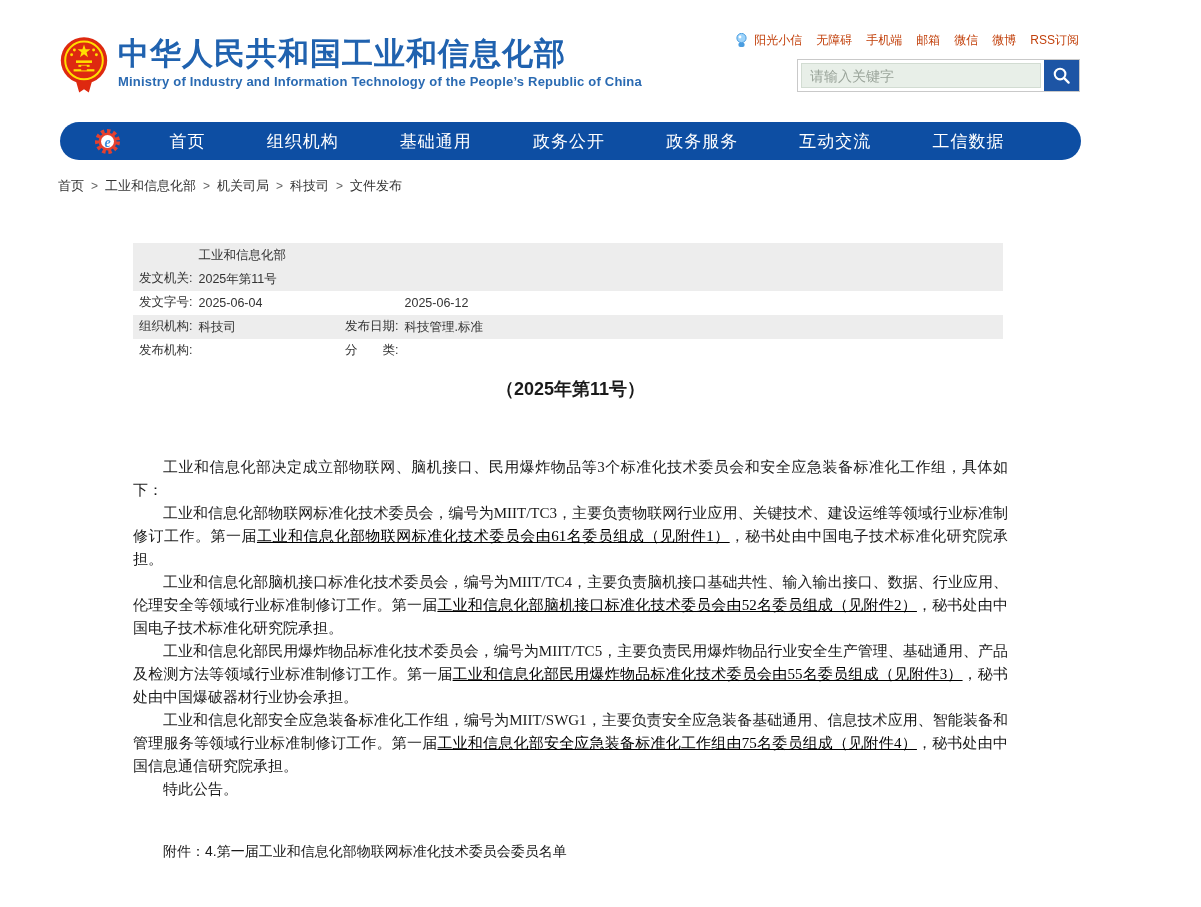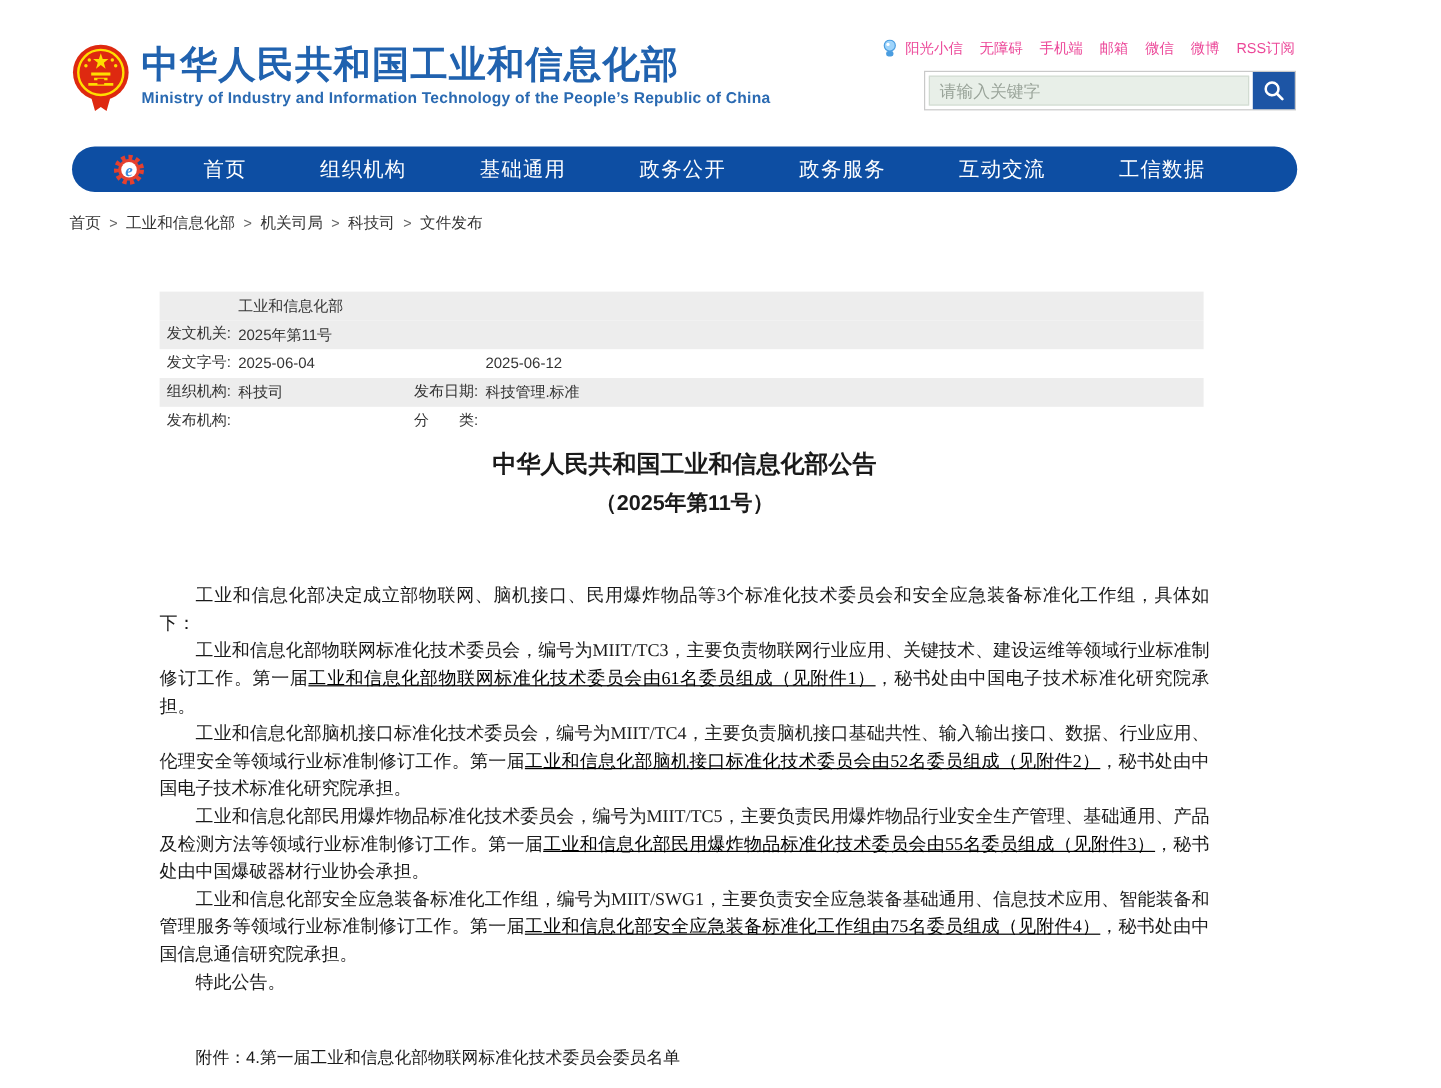--- a/index.html
+++ b/index.html
@@ -7,24 +7,24 @@
   body {
     width:1201px; height:907px; overflow:hidden; position:relative;
     font-family:"Liberation Sans","DejaVu Sans",sans-serif; color:#333;
   }
   
   .header { position:relative; height:100px;margin-top:12px; }
   .logo-area { position:absolute; left:60px; top:24px; display:flex; align-items:flex-start; cursor:pointer; }
   .emblem { width:48px; height:60px; margin-right:10px; }
   .site-title { font-size:31px; font-weight:bold; color:#2062af; letter-spacing:1px; line-height:36px; }
   .site-subtitle { font-size:13px; font-weight:600; color:#2a6ab2; letter-spacing:0.2px; margin-top:2px; }
-  .top-links { position:absolute; right:122px; top:20px; display:flex; align-items:center; gap:14px; font-size:12px; color:#ec4899; }
+  .top-links { position:absolute; right:122px; top:20px; display:flex; align-items:center; gap:14px; font-size:12px; color:#c2410c; }
   .top-links .tlink { cursor:pointer; white-space:nowrap; }
   .mascot { width:13px; height:15px; margin-right:-8px; }
-  .search { position:absolute; right:121px; top:47px; width:310px; height:33px; border:1px solid #c9c9c9; background:#fff; display:flex; }
+  .search { position:absolute; right:121px; top:47px; width:283px; height:33px; border:1px solid #c9c9c9; background:#fff; display:flex; }
   .search-input-wrap { flex:1; padding:3px 3px 3px 3px; }
   .search-input-wrap input {
     width:100%; height:100%; background:#e8efe8; border:1px solid #d2dcd2;
     font-size:14px; padding-left:8px; color:#333; outline:none;
     font-family:"Liberation Sans",sans-serif;
   }
   .search-input-wrap input::placeholder { color:#9aa49a; }
   .search-btn { width:35px; background:#1d55a5; border:none; display:flex; align-items:center; justify-content:center; cursor:pointer; }
   
   .nav { margin:10px 0 0 60px; width:1021px; height:38px; background:#0d4ea3; border-radius:19px;
@@ -171,21 +171,20 @@
         <span class="meta-value">科技司</span>
       </div>
       <div class="meta-cell">
         <span class="meta-label">分　　类:</span>
         <span class="meta-value">科技管理.标准</span>
       </div>
     </div>
   </div>
 
   <div class="doc-title">
-    <div class="doc-title-l1">中华人民共和国工业和信息化部公告</div>
     <div class="doc-title-l2">（2025年第11号）</div>
   </div>
 
   <div class="doc-body">
     <p class="para"><span>工业和信息化部决定成立部物联网、脑机接口、民用爆炸物品等3个标准化技术委员会和安全应急装备标准化工作组，具体如下：</span></p>
     <p class="para"><span>工业和信息化部物联网标准化技术委员会，编号为MIIT/TC3，主要负责物联网行业应用、关键技术、建设运维等领域行业标准制修订工作。第一届</span><span class="doclink">工业和信息化部物联网标准化技术委员会由61名委员组成（见附件1）</span><span>，秘书处由中国电子技术标准化研究院承担。</span></p>
     <p class="para"><span>工业和信息化部脑机接口标准化技术委员会，编号为MIIT/TC4，主要负责脑机接口基础共性、输入输出接口、数据、行业应用、伦理安全等领域行业标准制修订工作。第一届</span><span class="doclink">工业和信息化部脑机接口标准化技术委员会由52名委员组成（见附件2）</span><span>，秘书处由中国电子技术标准化研究院承担。</span></p>
     <p class="para"><span>工业和信息化部民用爆炸物品标准化技术委员会，编号为MIIT/TC5，主要负责民用爆炸物品行业安全生产管理、基础通用、产品及检测方法等领域行业标准制修订工作。第一届</span><span class="doclink">工业和信息化部民用爆炸物品标准化技术委员会由55名委员组成（见附件3）</span><span>，秘书处由中国爆破器材行业协会承担。</span></p>
     <p class="para"><span>工业和信息化部安全应急装备标准化工作组，编号为MIIT/SWG1，主要负责安全应急装备基础通用、信息技术应用、智能装备和管理服务等领域行业标准制修订工作。第一届</span><span class="doclink">工业和信息化部安全应急装备标准化工作组由75名委员组成（见附件4）</span><span>，秘书处由中国信息通信研究院承担。</span></p>
     <p class="para"><span>特此公告。</span></p>

